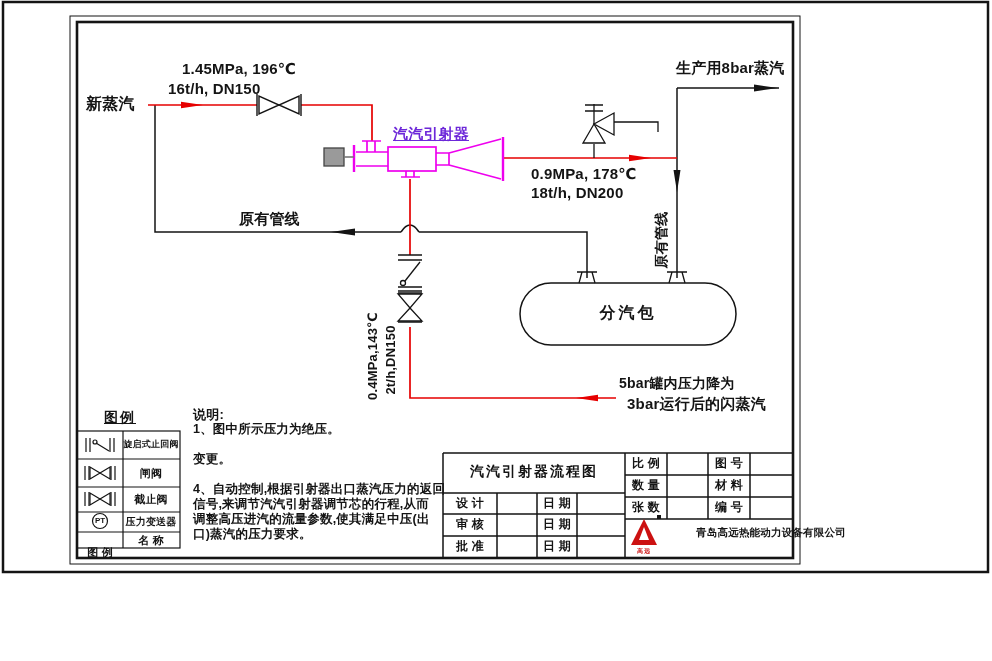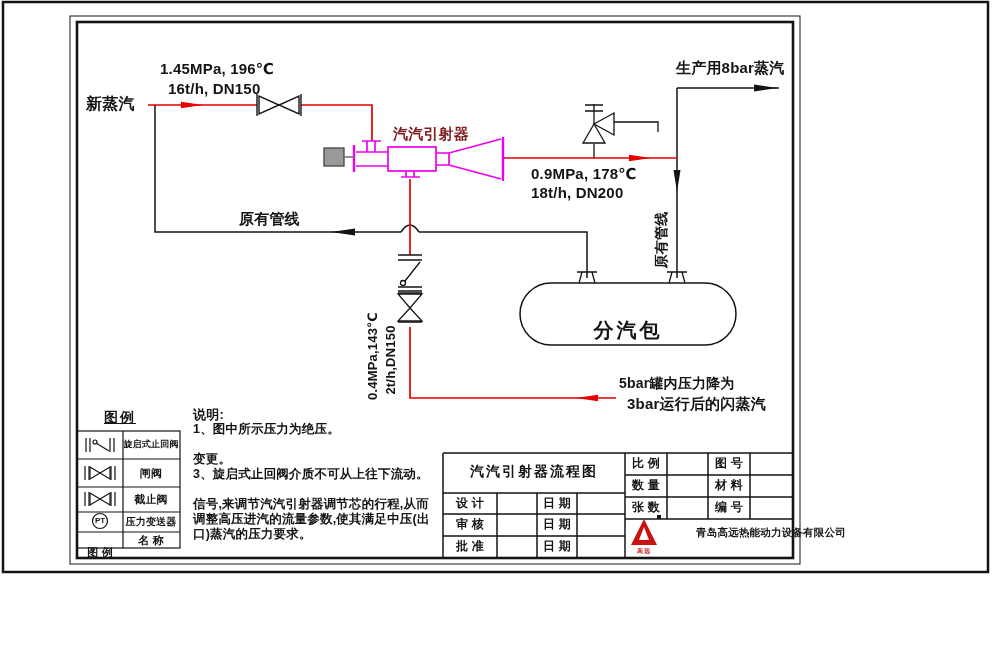--- a/index.html
+++ b/index.html
@@ -4,21 +4,21 @@
 <style>
   html,body{margin:0;padding:0;background:#ffffff;}
   #canvas{
     position:relative;width:992px;height:661px;background:#ffffff;overflow:hidden;
     font-family:"Liberation Sans","DejaVu Sans",sans-serif;
   }
   .lbl{
     position:absolute;font-weight:bold;color:#141414;white-space:nowrap;
     line-height:1.1;letter-spacing:0.2px;
   }
-  .magenta{color:#7f1d1d;}
+  .magenta{color:#6d28d9;text-decoration:underline;}
   .red{color:#cc1111;}
   .ctr{transform:translate(-50%,-50%);}
   .rot{transform:translate(-50%,-50%) rotate(-90deg);}
   .ul{text-decoration:underline;}
   svg{position:absolute;left:0;top:0;}
 </style>
 </head>
 <body>
 
 <div id="canvas">
@@ -131,47 +131,47 @@
       <path d="M625,475 H793 M625,497 H793 M625,519 H793"></path>
       <path d="M667,453 V519 M708,453 V519 M750,453 V519"></path>
     </g>
 
     <polygon points="644,519 631,545 657,545" fill="#cc1111"></polygon>
     <polygon points="644,527 639,540 649,540" fill="#ffffff"></polygon>
     <rect x="657" y="515" width="4" height="4" fill="#141414"></rect>
   </svg>
 
   <div class="lbl" style="left:86px;top:95px;font-size:16px;">新蒸汽</div>
-  <div class="lbl" style="left:160px;top:61px;font-size:15px;">1.45MPa, 196℃</div>
+  <div class="lbl" style="left:182px;top:61px;font-size:15px;">1.45MPa, 196℃</div>
   <div class="lbl" style="left:168px;top:81px;font-size:15px;">16t/h, DN150</div>
   <div class="lbl magenta" style="left:393px;top:126px;font-size:15px;">汽汽引射器</div>
   <div class="lbl" style="left:531px;top:166px;font-size:15px;">0.9MPa, 178℃</div>
   <div class="lbl" style="left:531px;top:185px;font-size:15px;">18t/h, DN200</div>
   <div class="lbl" style="left:676px;top:60px;font-size:15px;">生产用8bar蒸汽</div>
   <div class="lbl" style="left:239px;top:211px;font-size:15px;">原有管线</div>
   <div class="lbl rot" style="left:662px;top:240px;font-size:14px;">原有管线</div>
-  <div class="lbl ctr" style="left:628px;top:330px;font-size:20px;letter-spacing:3px;">分汽包</div>
+  <div class="lbl ctr" style="left:628px;top:313px;font-size:16px;letter-spacing:3px;">分汽包</div>
   <div class="lbl rot" style="left:373px;top:356px;font-size:13px;">0.4MPa,143℃</div>
   <div class="lbl rot" style="left:391px;top:360px;font-size:13px;">2t/h,DN150</div>
   <div class="lbl" style="left:619px;top:376px;font-size:14px;">5bar罐内压力降为</div>
   <div class="lbl" style="left:619px;top:396px;font-size:15px;margin-left:8px;">3bar运行后的闪蒸汽</div>
 
   <div class="lbl ul" style="left:104px;top:410px;font-size:14px;letter-spacing:2px;">图例</div>
   <div class="lbl ctr" style="left:151px;top:445px;font-size:9px;">旋启式止回阀</div>
   <div class="lbl ctr" style="left:151px;top:473px;font-size:11px;">闸阀</div>
   <div class="lbl ctr" style="left:151px;top:499px;font-size:11px;">截止阀</div>
   <div class="lbl ctr" style="left:151px;top:521px;font-size:10px;">压力变送器</div>
   <div class="lbl ctr" style="left:100px;top:521px;font-size:8px;letter-spacing:0;">PT</div>
   <div class="lbl ctr" style="left:100px;top:540px;font-size:11px;margin-top:12px;">图 例</div>
   <div class="lbl ctr" style="left:151px;top:540px;font-size:11px;">名 称</div>
 
   <div class="lbl" style="left:193px;top:408px;font-size:13px;">说明:</div>
   <div class="lbl" style="left:193px;top:423px;font-size:12.5px;">1、图中所示压力为绝压。</div>
   <div class="lbl" style="left:193px;top:453px;font-size:12.5px;">变更。</div>
-  <div class="lbl" style="left:193px;top:468px;font-size:12.5px;">3、旋启式止回阀介质不可从上往下流动。</div>
+  <div class="lbl" style="left:193px;top:483px;font-size:12.5px;">4、自动控制,根据引射器出口蒸汽压力的返回</div>
   <div class="lbl" style="left:193px;top:513px;font-size:12.5px;">调整高压进汽的流量参数,使其满足中压(出</div>
   <div class="lbl" style="left:193px;top:498px;font-size:12.5px;">信号,来调节汽汽引射器调节芯的行程,从而</div>
   <div class="lbl" style="left:193px;top:528px;font-size:12.5px;">口)蒸汽的压力要求。</div>
 
   <div class="lbl ctr" style="left:534px;top:472px;font-size:14px;letter-spacing:2px;">汽汽引射器流程图</div>
   <div class="lbl ctr" style="left:646px;top:464px;font-size:12px;">比 例</div>
   <div class="lbl ctr" style="left:729px;top:464px;font-size:12px;">图 号</div>
   <div class="lbl ctr" style="left:646px;top:486px;font-size:12px;">数 量</div>
   <div class="lbl ctr" style="left:729px;top:486px;font-size:12px;">材 料</div>
   <div class="lbl ctr" style="left:646px;top:508px;font-size:12px;">张 数</div>

